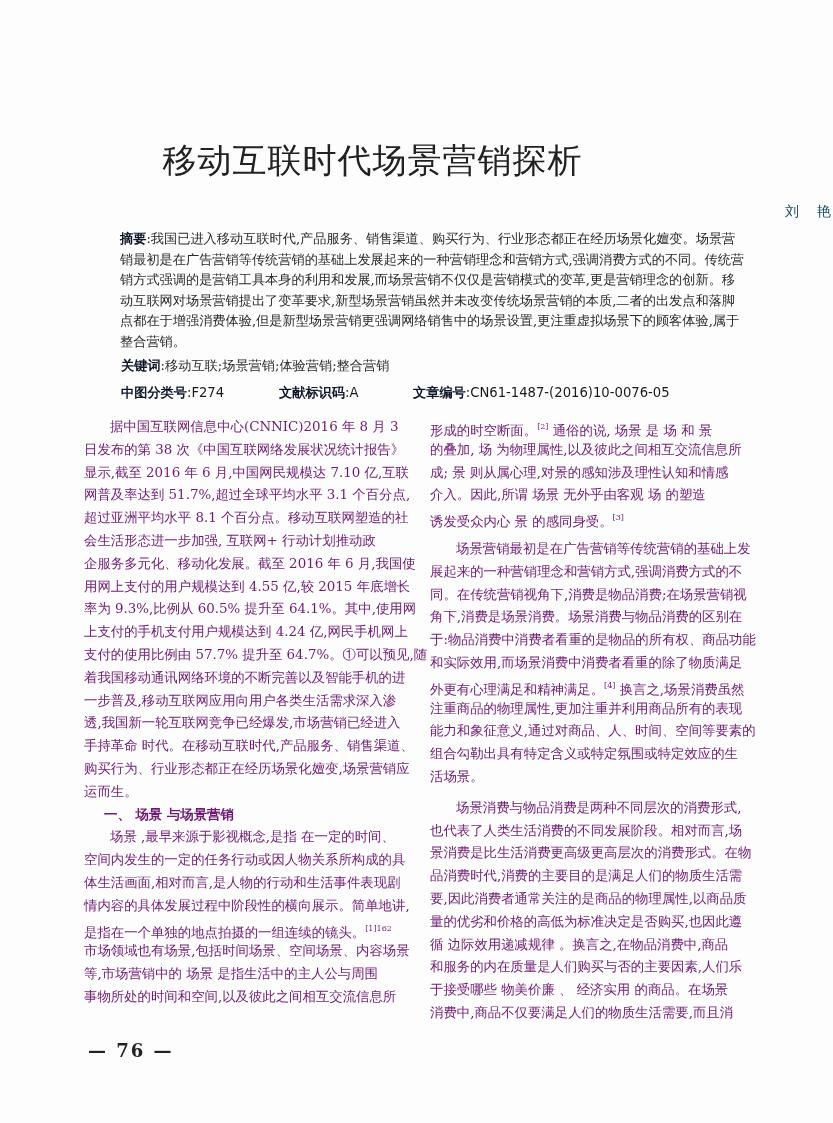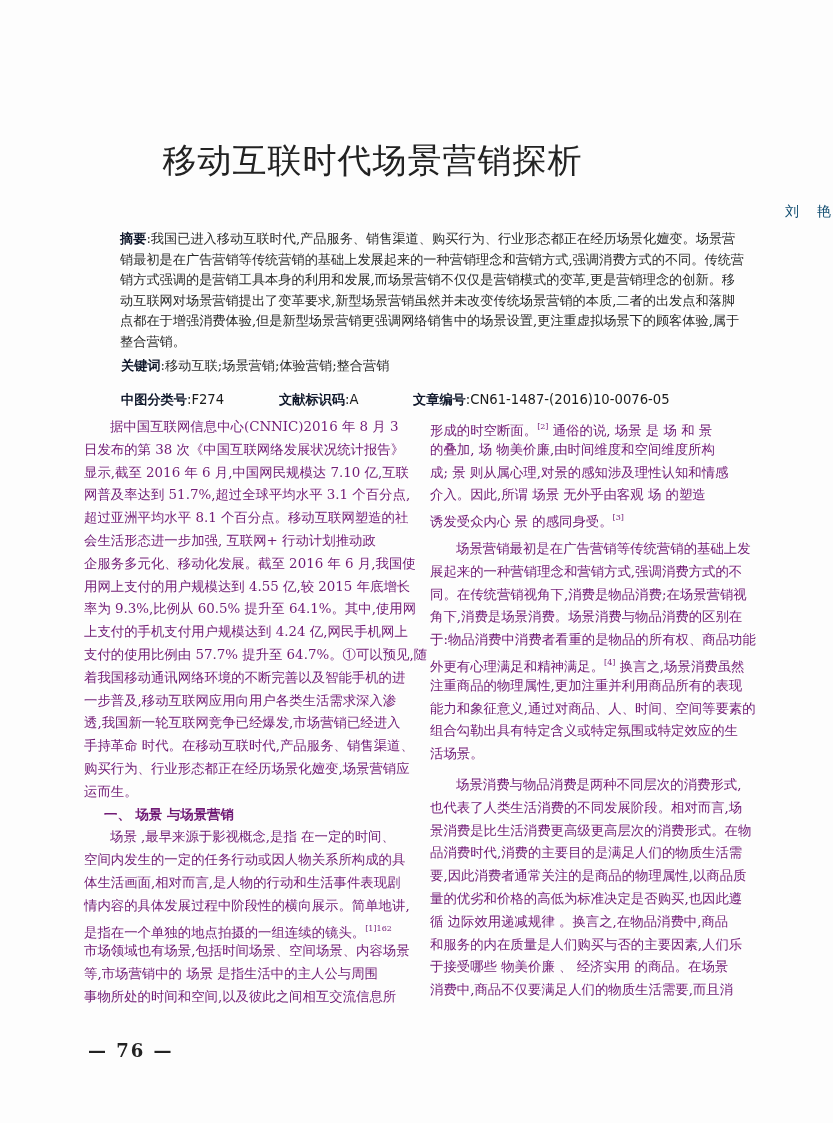--- a/index.html
+++ b/index.html
@@ -7,21 +7,21 @@
          font-family: "DejaVu Serif", "Liberation Serif", serif; color: #1a1a1a; }
   .title { position: absolute; top: 138px; left: 0; width: 745px; text-align: center;
            font-size: 34px; letter-spacing: 1px; font-family: "DejaVu Sans", "Liberation Sans", sans-serif; font-weight: normal; color: #222; }
   .author { position: absolute; top: 203px; left: 16px; width: 833px; text-align: right;
             font-size: 14px; letter-spacing: 18px; color: #0c4a6e; }
   .abstract { position: absolute; top: 229px; left: 120px; width: 630px; font-size: 13.2px; line-height: 20.6px; color: #2a2a2a; }
   .abstract .line { white-space: nowrap; }
   .lbl { font-family: "DejaVu Sans", "Liberation Sans", sans-serif; font-weight: bold; color: #0f172a; }
   .keywords { position: absolute; top: 357px; left: 121px; font-size: 13.2px; color: #2a2a2a; white-space: nowrap; }
   .meta { position: absolute; top: 381px; left: 121px; width: 650px; font-size: 13.2px; white-space: nowrap; font-family: "DejaVu Sans", "Liberation Sans", sans-serif; }
-  .meta span.item { position: absolute; top: 10px; }
+  .meta span.item { position: absolute; top: 3px; }
   .col { position: absolute; top: 416px; font-size: 13.4px; line-height: 22.8px; color: #701a75; }
   .col.left { left: 84px; width: 340px; }
   .col.right { left: 430px; width: 340px; }
   .col .line { white-space: nowrap; height: 22.8px; }
   .indent { padding-left: 26px; }
   .heading { font-family: "DejaVu Sans", "Liberation Sans", sans-serif; font-weight: bold; padding-left: 20px; }
   sup { font-size: 8px; vertical-align: 6px; }
   .pagenum { position: absolute; top: 1040px; left: 88px; font-size: 18px; font-weight: bold; letter-spacing: 2px; color: #222; }
   .para-gap { height: 8px; }
 </style>
@@ -73,30 +73,31 @@
     <div class="line"><span>空间内发生的一定的任务行动或因人物关系所构成的具</span></div>
     <div class="line"><span>体生活画面,相对而言,是人物的行动和生活事件表现剧</span></div>
     <div class="line"><span>情内容的具体发展过程中阶段性的横向展示。简单地讲,</span></div>
     <div class="line"><span>是指在一个单独的地点拍摄的一组连续的镜头。</span><sup>[1]162</sup></div>
     <div class="line"><span>市场领域也有场景,包括时间场景、空间场景、内容场景</span></div>
     <div class="line"><span>等,市场营销中的  场景  是指生活中的主人公与周围</span></div>
     <div class="line"><span>事物所处的时间和空间,以及彼此之间相互交流信息所</span></div>
   </div>
 <div class="col right" id="col-right">
     <div class="line"><span>形成的时空断面。</span><sup>[2]</sup><span> 通俗的说, 场景  是  场  和  景</span></div>
-    <div class="line"><span>的叠加,  场  物美价廉,由时间维度和空间维度所构</span></div>
+    <div class="line"><span>的叠加,  场  为物理属性,以及彼此之间相互交流信息所</span></div>
     <div class="line"><span>成; 景  则从属心理,对景的感知涉及理性认知和情感</span></div>
     <div class="line"><span>介入。因此,所谓  场景  无外乎由客观  场  的塑造</span></div>
     <div class="line"><span>诱发受众内心  景  的感同身受。</span><sup>[3]</sup></div>
     <div class="para-gap"></div>
     <div class="line indent"><span>场景营销最初是在广告营销等传统营销的基础上发</span></div>
     <div class="line"><span>展起来的一种营销理念和营销方式,强调消费方式的不</span></div>
     <div class="line"><span>同。在传统营销视角下,消费是物品消费;在场景营销视</span></div>
     <div class="line"><span>角下,消费是场景消费。场景消费与物品消费的区别在</span></div>
     <div class="line"><span>于:物品消费中消费者看重的是物品的所有权、商品功能</span></div>
+    <div class="line"><span>和实际效用,而场景消费中消费者看重的除了物质满足</span></div>
     <div class="line"><span>外更有心理满足和精神满足。</span><sup>[4]</sup><span> 换言之,场景消费虽然</span></div>
     <div class="line"><span>注重商品的物理属性,更加注重并利用商品所有的表现</span></div>
     <div class="line"><span>能力和象征意义,通过对商品、人、时间、空间等要素的</span></div>
     <div class="line"><span>组合勾勒出具有特定含义或特定氛围或特定效应的生</span></div>
     <div class="line"><span>活场景。</span></div>
     <div class="para-gap"></div>
     <div class="line indent"><span>场景消费与物品消费是两种不同层次的消费形式,</span></div>
     <div class="line"><span>也代表了人类生活消费的不同发展阶段。相对而言,场</span></div>
     <div class="line"><span>景消费是比生活消费更高级更高层次的消费形式。在物</span></div>
     <div class="line"><span>品消费时代,消费的主要目的是满足人们的物质生活需</span></div>

